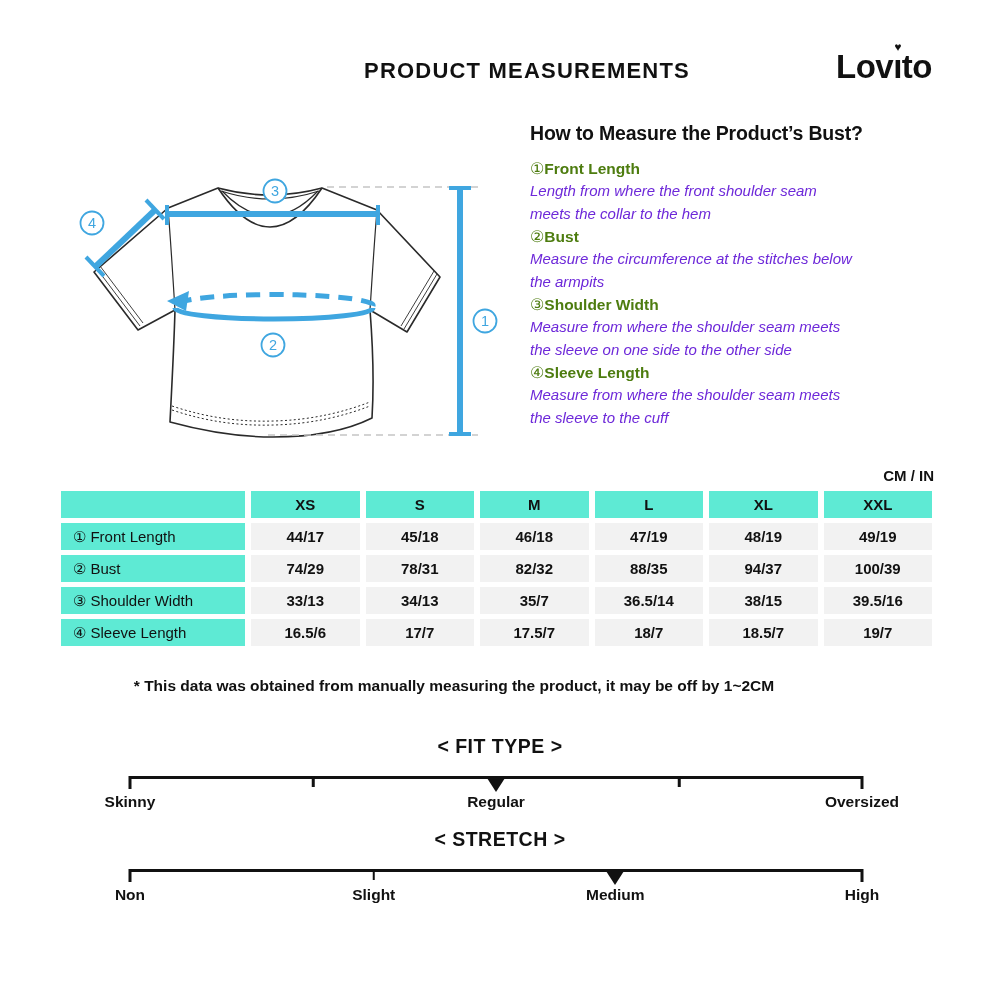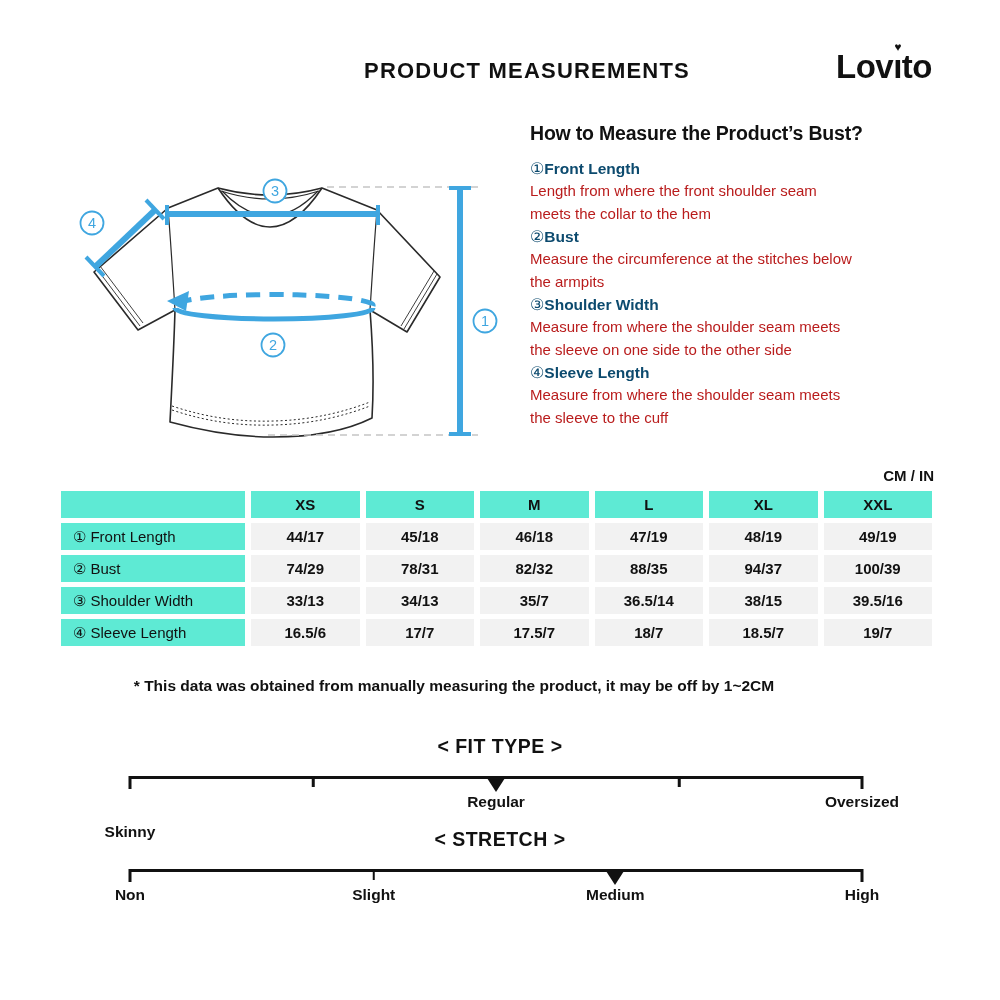--- a/index.html
+++ b/index.html
@@ -9,24 +9,24 @@
   
   .page-title{position:absolute;top:58px;left:0;width:1000px;text-align:center;
       font-size:22px;font-weight:700;letter-spacing:1.2px;padding-left:27px;}
   .logo{position:absolute;top:48px;right:68px;font-size:33px;font-weight:700;letter-spacing:-0.5px;}
   .logo-i{position:relative;display:inline-block;}
   .i-heart{position:absolute;left:50%;top:-7px;transform:translateX(-50%);font-size:12px;line-height:12px;}
 
   
   .guide{position:absolute;left:530px;top:122px;width:395px;}
   .guide-heading{font-size:19.5px;font-weight:700;margin:0 0 12px 0;letter-spacing:-0.2px;}
-  .g-label-line{font-size:15.5px;line-height:23px;color:#0c4a6e;}
+  .g-label-line{font-size:15.5px;line-height:23px;color:#4d7c0f;}
   .g-num{font-weight:400;font-size:16px;}
   .g-label{font-weight:700;}
-  .g-desc{font-size:15px;line-height:22.5px;color:#b91c1c;white-space:pre-line;}
+  .g-desc{font-size:15px;line-height:22.5px;color:#6d28d9;white-space:pre-line;font-style:italic;}
 
   
   .diagram{position:absolute;left:60px;top:150px;width:450px;height:310px;overflow:visible;}
 
   
   .unit-label{position:absolute;top:467px;right:66px;font-size:15px;font-weight:700;}
   .size-table{position:absolute;left:61px;top:491px;width:871px;display:grid;
       grid-template-columns:184px repeat(6,1fr);grid-auto-rows:27px;gap:5px 6px;}
   .cell{display:flex;align-items:center;justify-content:center;font-size:15px;}
   .cell.corner,.cell.head,.cell.lab{background:#5eead4;}
@@ -189,21 +189,21 @@
       <div class="scale-sec" style="top: 735px;">
         <div class="scale-title">&lt; FIT TYPE &gt;</div>
         <div class="scale-line">
           <div class="tick end" style="left: 0%;"></div>
           <div class="tick minor" style="left: 25%;"></div>
           <div class="tick minor" style="left: 75%;"></div>
           <div class="tick end" style="left: 100%;"></div>
           <div class="marker" style="left: 50%;"></div>
         </div>
         <div class="scale-labels">
-          <div class="s-label" style="left: 0%; margin-top: 30px;">Skinny</div>
+          <div class="s-label" style="left: 0%;">Skinny</div>
           <div class="s-label" style="left: 50%;">Regular</div>
           <div class="s-label" style="left: 100%;">Oversized</div>
         </div>
       </div>
       <div class="scale-sec" style="top: 828px;">
         <div class="scale-title">&lt; STRETCH &gt;</div>
         <div class="scale-line">
           <div class="tick end" style="left: 0%;"></div>
           <div class="tick minor" style="left: 33.3%;"></div>
           <div class="tick end" style="left: 100%;"></div>

